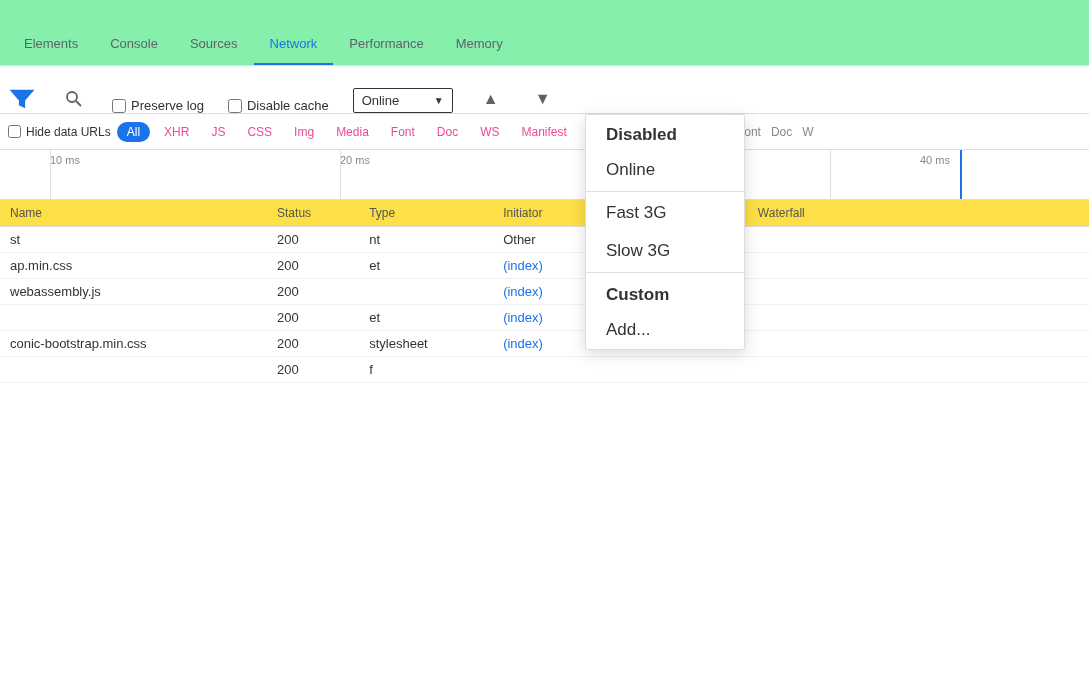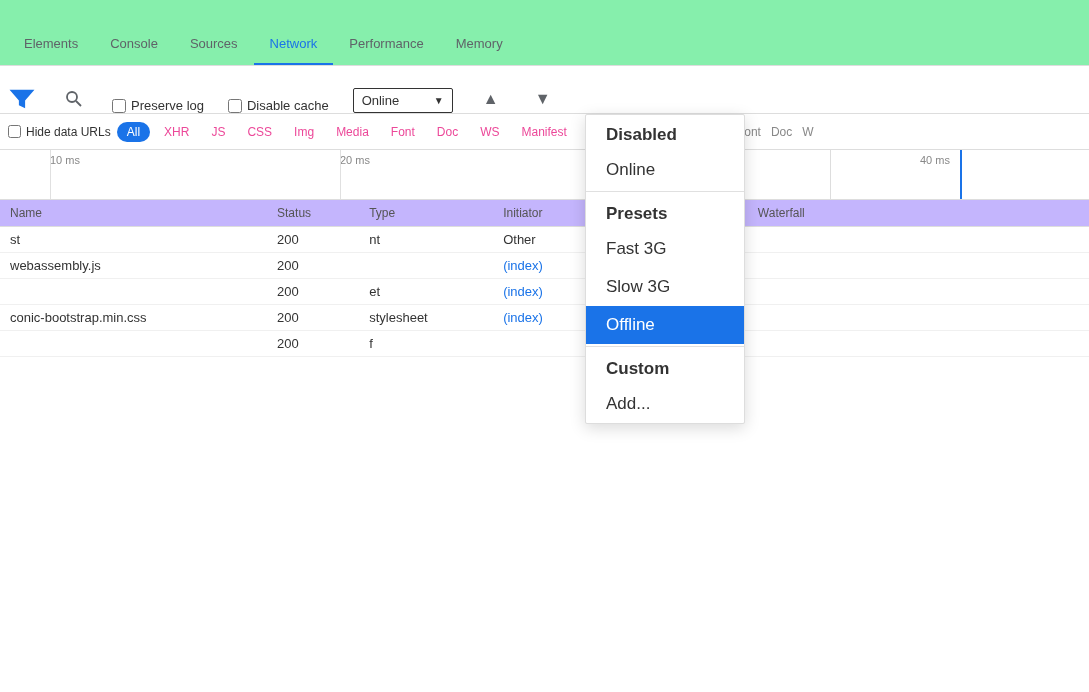--- a/index.html
+++ b/index.html
@@ -168,21 +168,21 @@
     
     .table-container {
       overflow-y: auto;
       height: calc(692px - 66px - 48px - 36px - 50px);
     }
     .network-table {
       width: 100%;
       border-collapse: collapse;
     }
     .network-table th {
-      background: #c4b5fd;
+      background: #fde047;
       border-bottom: 1px solid #ddd;
       padding: 6px 10px;
       text-align: left;
       font-weight: 500;
       font-size: 12px;
       color: #555;
       position: sticky;
       top: 0;
       white-space: nowrap;
       margin-left: 46px;
@@ -343,20 +343,29 @@
       <tr class="table-row">
         <td>st</td>
         <td class="status-200">200</td>
         <td>nt</td>
         <td>Other</td>
         <td></td>
         <td></td>
         <td></td>
       </tr>
       <tr class="table-row">
+        <td>ap.min.css</td>
+        <td class="status-200">200</td>
+        <td>et</td>
+        <td><a class="link-blue">(index)</a></td>
+        <td></td>
+        <td></td>
+        <td></td>
+      </tr>
+      <tr class="table-row">
         <td>webassembly.js</td>
         <td class="status-200">200</td>
         <td></td>
         <td><a class="link-blue">(index)</a></td>
         <td></td>
         <td></td>
         <td></td>
       </tr>
       <tr class="table-row">
         <td></td>
@@ -386,20 +395,18 @@
         <td></td>
       </tr>
     </tbody>
   </table>
 </div>
 
 <div class="dropdown-overlay">
   <div class="dropdown-item bold-header">Disabled</div>
   <div class="dropdown-item">Online</div>
   <div class="dropdown-divider"></div>
-  <div class="dropdown-item bold-header">Presets</div>
   <div class="dropdown-item">Fast 3G</div>
   <div class="dropdown-item">Slow 3G</div>
-  <div class="dropdown-item selected">Offline</div>
   <div class="dropdown-divider"></div>
   <div class="dropdown-item bold-header">Custom</div>
   <div class="dropdown-item">Add...</div>
 </div>
 
 </body></html>

